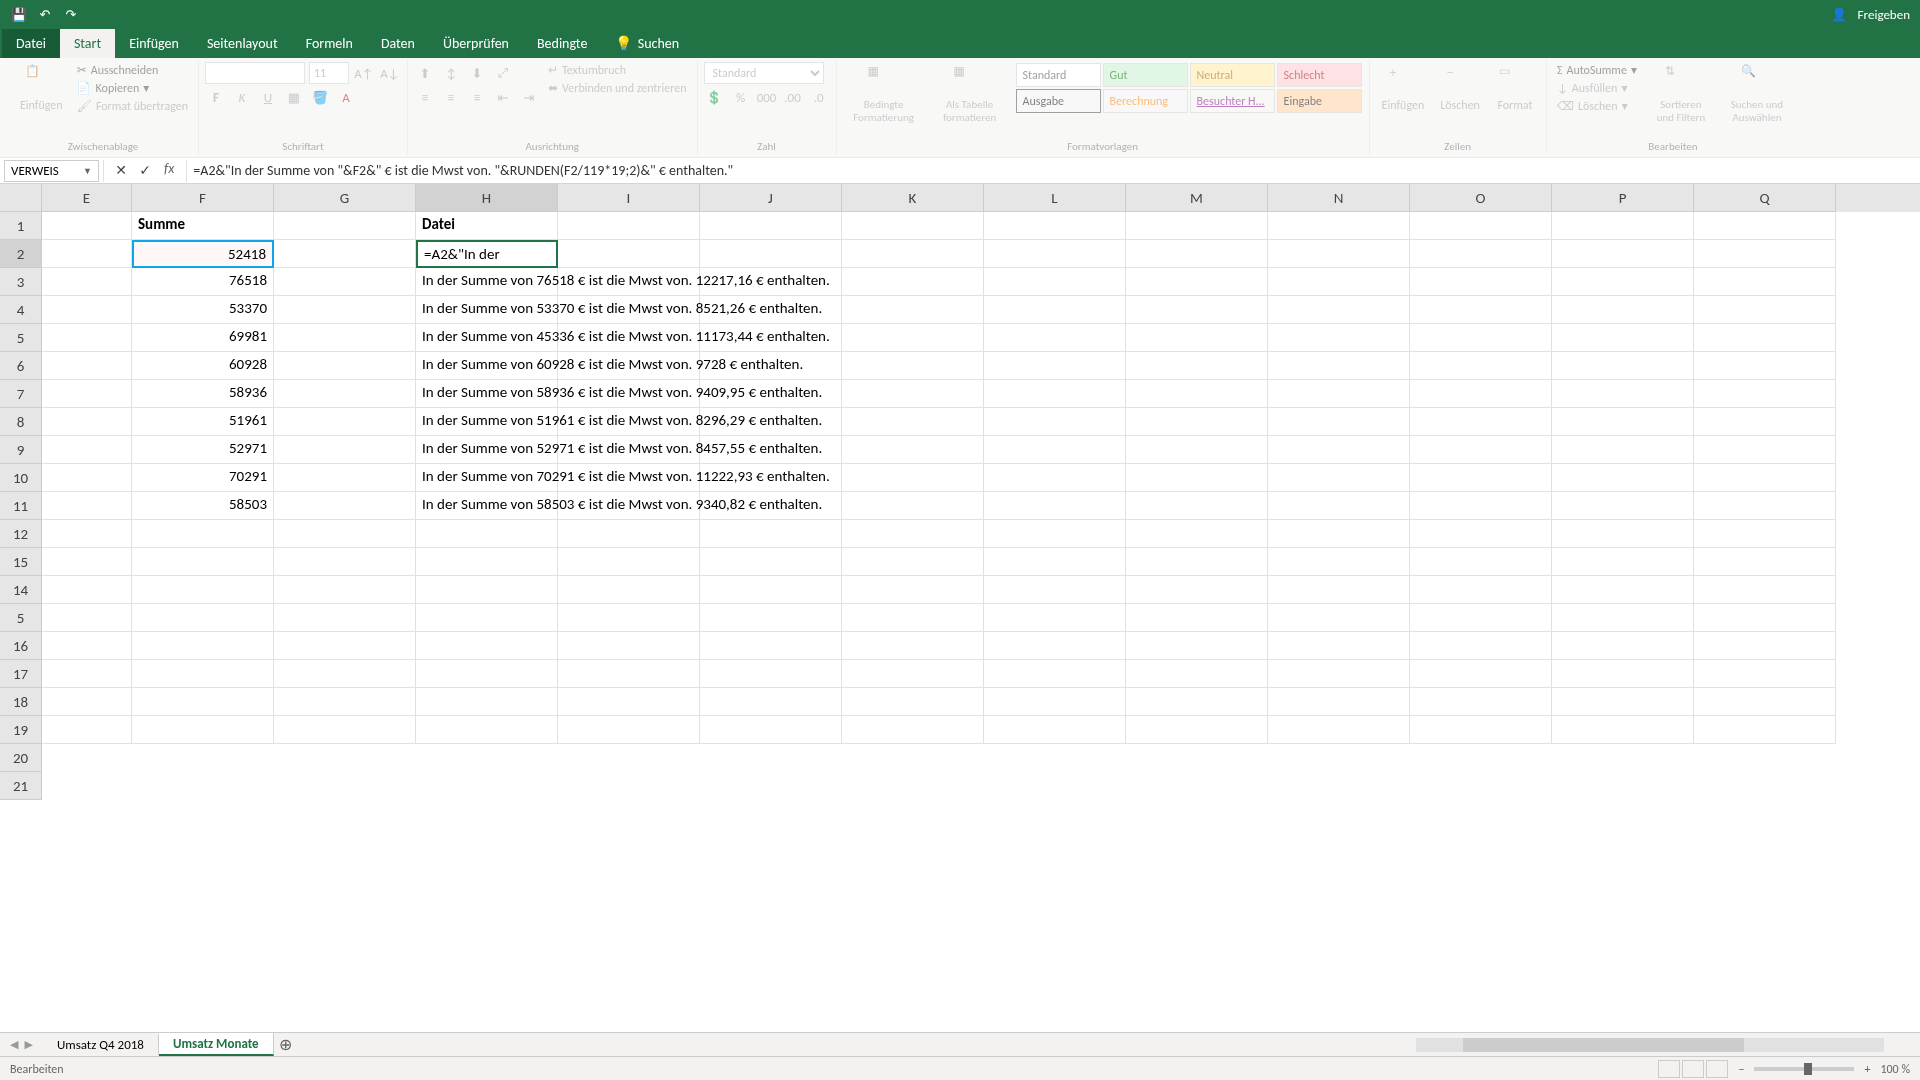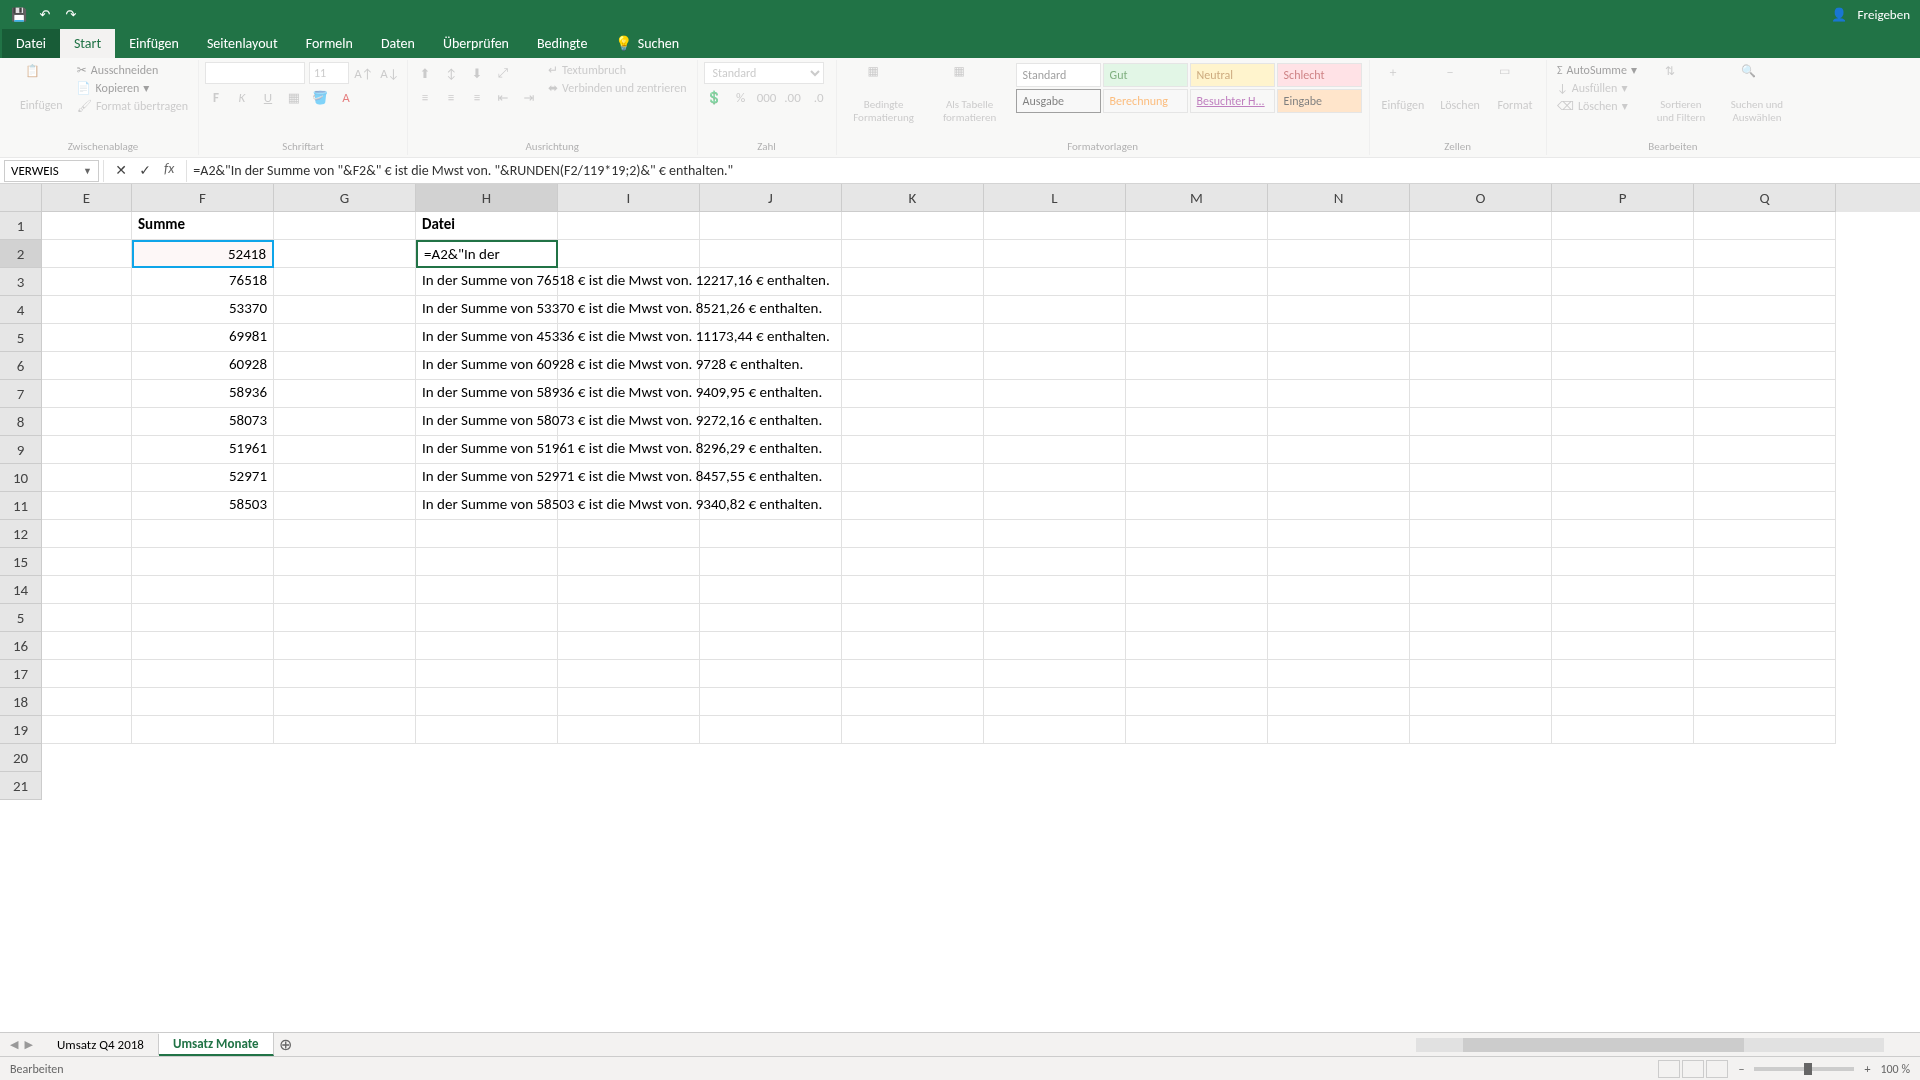--- a/index.html
+++ b/index.html
@@ -445,37 +445,20 @@
         <div class="cell" style="width: 142px;"></div>
         <div class="cell" style="width: 142px;"></div>
         <div class="cell" style="width: 142px;"></div>
         <div class="cell" style="width: 142px;"></div>
         <div class="cell" style="width: 142px;"></div>
         <div class="cell" style="width: 142px;"></div>
         <div class="cell" style="width: 142px;"></div>
       </div>
       <div class="row">
         <div class="cell" style="width: 90px;"></div>
-        <div class="cell right" style="width: 142px;">58073</div>
-        <div class="cell" style="width: 142px;"></div>
-        <div class="cell" style="width: 142px;">
-          <span class="wide-text">In der Summe von 58073 € ist die Mwst von. 9272,16 € enthalten.</span>
-        </div>
-        <div class="cell" style="width: 142px;"></div>
-        <div class="cell" style="width: 142px;"></div>
-        <div class="cell" style="width: 142px;"></div>
-        <div class="cell" style="width: 142px;"></div>
-        <div class="cell" style="width: 142px;"></div>
-        <div class="cell" style="width: 142px;"></div>
-        <div class="cell" style="width: 142px;"></div>
-        <div class="cell" style="width: 142px;"></div>
-        <div class="cell" style="width: 142px;"></div>
-      </div>
-      <div class="row">
-        <div class="cell" style="width: 90px;"></div>
         <div class="cell right" style="width: 142px;">51961</div>
         <div class="cell" style="width: 142px;"></div>
         <div class="cell" style="width: 142px;">
           <span class="wide-text">In der Summe von 51961 € ist die Mwst von. 8296,29 € enthalten.</span>
         </div>
         <div class="cell" style="width: 142px;"></div>
         <div class="cell" style="width: 142px;"></div>
         <div class="cell" style="width: 142px;"></div>
         <div class="cell" style="width: 142px;"></div>
         <div class="cell" style="width: 142px;"></div>
@@ -483,20 +466,37 @@
         <div class="cell" style="width: 142px;"></div>
         <div class="cell" style="width: 142px;"></div>
         <div class="cell" style="width: 142px;"></div>
       </div>
       <div class="row">
         <div class="cell" style="width: 90px;"></div>
         <div class="cell right" style="width: 142px;">52971</div>
         <div class="cell" style="width: 142px;"></div>
         <div class="cell" style="width: 142px;">
           <span class="wide-text">In der Summe von 52971 € ist die Mwst von. 8457,55 € enthalten.</span>
+        </div>
+        <div class="cell" style="width: 142px;"></div>
+        <div class="cell" style="width: 142px;"></div>
+        <div class="cell" style="width: 142px;"></div>
+        <div class="cell" style="width: 142px;"></div>
+        <div class="cell" style="width: 142px;"></div>
+        <div class="cell" style="width: 142px;"></div>
+        <div class="cell" style="width: 142px;"></div>
+        <div class="cell" style="width: 142px;"></div>
+        <div class="cell" style="width: 142px;"></div>
+      </div>
+      <div class="row">
+        <div class="cell" style="width: 90px;"></div>
+        <div class="cell right" style="width: 142px;">70291</div>
+        <div class="cell" style="width: 142px;"></div>
+        <div class="cell" style="width: 142px;">
+          <span class="wide-text">In der Summe von 70291 € ist die Mwst von. 11222,93 € enthalten.</span>
         </div>
         <div class="cell" style="width: 142px;"></div>
         <div class="cell" style="width: 142px;"></div>
         <div class="cell" style="width: 142px;"></div>
         <div class="cell" style="width: 142px;"></div>
         <div class="cell" style="width: 142px;"></div>
         <div class="cell" style="width: 142px;"></div>
         <div class="cell" style="width: 142px;"></div>
         <div class="cell" style="width: 142px;"></div>
         <div class="cell" style="width: 142px;"></div>

